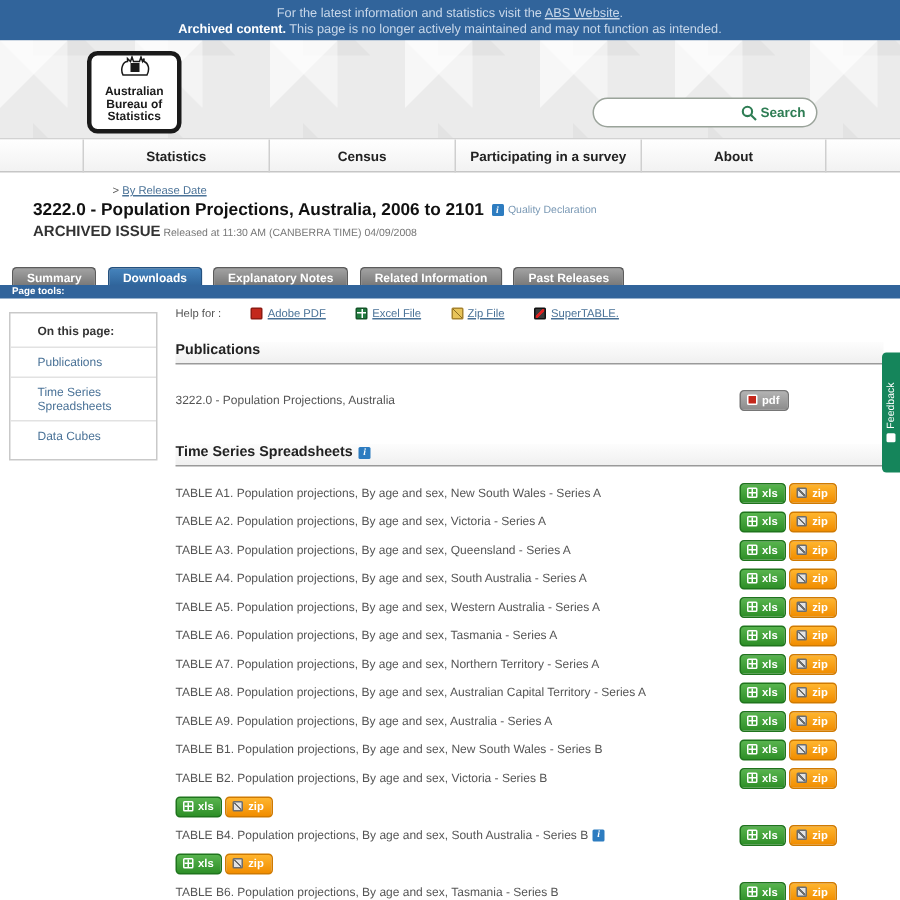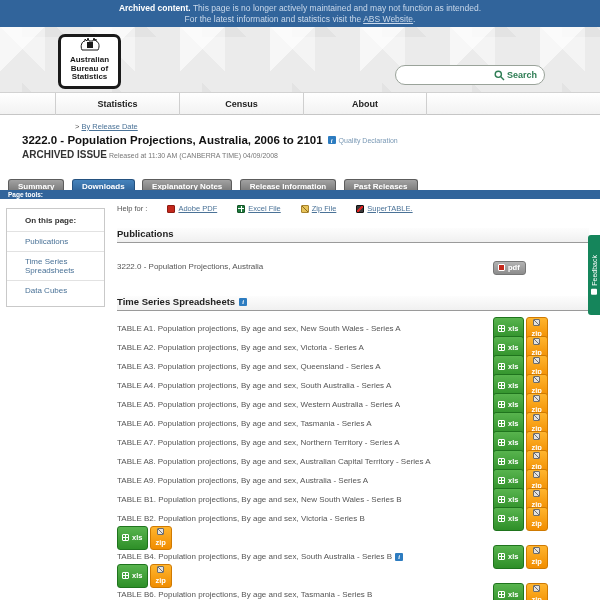--- a/index.html
+++ b/index.html
@@ -105,21 +105,21 @@
     display:flex; align-items:center; gap:3px; }
   .tss-rows { margin-top:8px; }
   .tss-row { display:flex; align-items:center; height:19px; }
   .row-buttons { width:96px; display:flex; gap:2px; }
   .pub-btncol { width:96px; }
 
   .btn { display:inline-flex; align-items:center; gap:3px; padding:1px 5px 2px 4px;
     border-radius:3px; color:#fff; font-size:7.5px; font-weight:bold;
     cursor:pointer; text-decoration:none; }
   .btn-xls { background:linear-gradient(#58b44e,#2e8f28); border:1px solid #1f741d; }
-  .btn-zip { background:linear-gradient(#ffb52e,#f18d00); border:1px solid #cf7a02;flex-direction:column; }
+  .btn-zip { background:linear-gradient(#ffb52e,#f18d00); border:1px solid #cf7a02; }
   .btn-pdf { background:linear-gradient(#b3b3b3,#8c8c8c); border:1px solid #767676; }
   .btn-icon { display:inline-block; width:7px; height:7px; border-radius:1px; }
   .bi-grid { border:1px solid #fff;
     background-image:linear-gradient(#fff,#fff),linear-gradient(#fff,#fff);
     background-size:1px 100%,100% 1px; background-position:center;
     background-repeat:no-repeat; }
   .bi-zip { background:#e3e3e3; border:1px solid #6d6d6d;
     background-image:linear-gradient(45deg, transparent 42%, #6d6d6d 42%, #6d6d6d 58%, transparent 58%); }
   .bi-pdf { background:#c4281c; border:1px solid #ffffff; }
 
@@ -136,22 +136,22 @@
     font-size:7px; display:flex; align-items:center; gap:3px; }
   .fb-icon { width:6px; height:6px; background:#fff; border-radius:1px;
     display:inline-block; transform:rotate(90deg); }
 </style>
 </head>
 <body>
 
 <div id="page">
 
   <div class="banner">
+    <div><span>For the latest information and statistics visit the </span><a>ABS Website</a><span>.</span></div>
     <div><b>Archived content.</b><span> This page is no longer actively maintained and may not function as intended.</span></div>
-    <div><span>For the latest information and statistics visit the </span><a>ABS Website</a><span>.</span></div>
   </div>
 
   <div class="header">
     <div class="abs-logo">
       <span class="crest">
         <svg width="22" height="15" viewBox="0 0 22 15">
           <path d="M3 13 C1 9 3 4 6 4 L6 2 L8 4 L9 1 L10 4 L14 4 L15 1 L16 4 L17 2 L17 4 C20 5 21 9 19 13 Z" fill="none" stroke="#1a1a1a" stroke-width="1"></path>
           <rect x="8" y="5" width="6" height="6" fill="#1a1a1a"></rect>
         </svg>
       </span>
@@ -170,20 +170,21 @@
           </svg>
         <span>Search</span>
       </span>
     </div>
   </div>
 
   <div class="nav">
     <div class="nav-items">
       <div class="nav-item">Statistics</div>
       <div class="nav-item">Census</div>
+      <div class="nav-item">Participating in a survey</div>
       <div class="nav-item">About</div>
     </div>
   </div>
 
   <div class="breadcrumb">
     <span>&gt;</span>
     <a>By Release Date</a>
   </div>
 
   <div class="title-row">
@@ -194,21 +195,21 @@
     </span>
   </div>
   <div class="archived-row">
     <b>ARCHIVED ISSUE</b><span> Released at 11:30 AM (CANBERRA TIME) 04/09/2008</span>
   </div>
 
   <div class="tabbar">
     <span class="tab">Summary</span>
     <span class="tab active">Downloads</span>
     <span class="tab">Explanatory Notes</span>
-    <span class="tab">Release Information</span>
+    <span class="tab">Related Information</span>
     <span class="tab">Past Releases</span>
   </div>
   <div class="pagetools">
     <span>Page tools:</span>
   </div>
 
   <div class="sidebar">
     <div class="head">On this page:</div>
     <div class="side-item">Publications</div>
     <div class="side-item">Time Series Spreadsheets</div>

